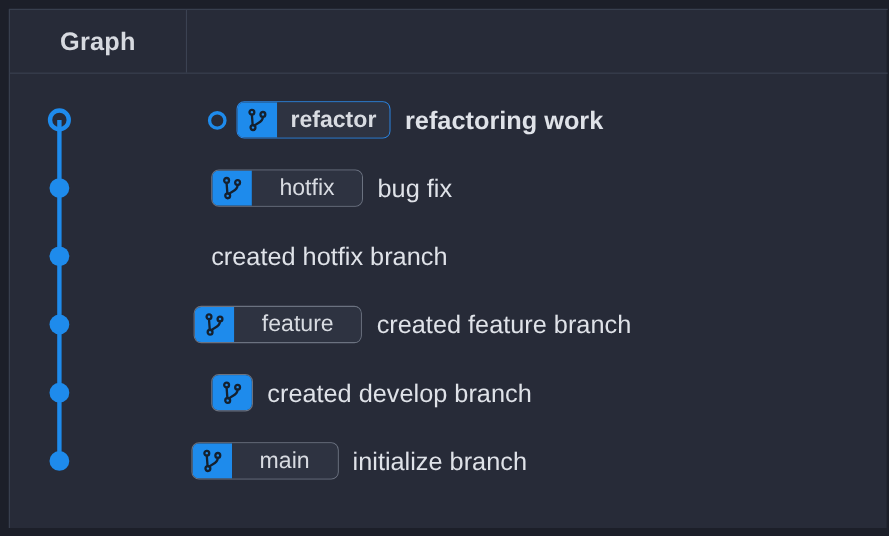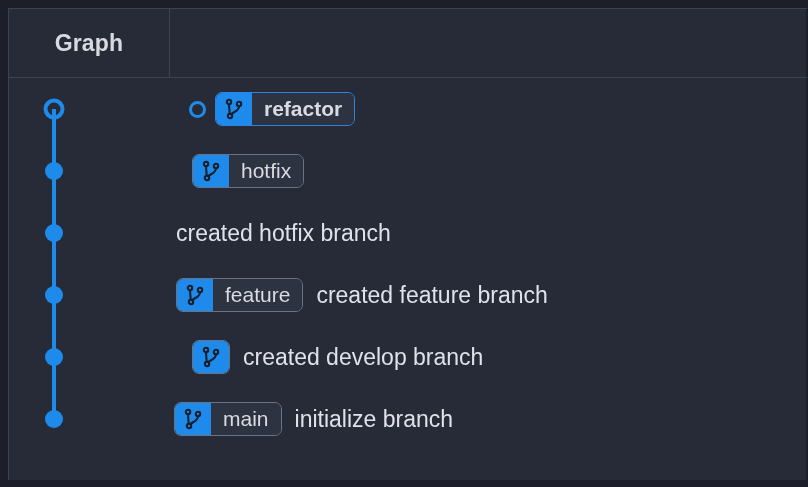--- a/index.html
+++ b/index.html
@@ -26,21 +26,21 @@
     border-left: 1px solid #3b4252;
     box-sizing: border-box;
   }
 
   
   #header {
     position: absolute;
     left: 0;
     top: 0;
     width: 798px;
-    height: 70px;
+    height: 59px;
     border-top: 1px solid #3b4252;
     border-bottom: 1px solid #3b4252;
     box-sizing: border-box;
   }
   #header .hcell {
     position: absolute;
     top: 0;
     height: 100%;
     display: flex;
     align-items: center;
@@ -124,39 +124,39 @@
     width: 36px;
     display: flex;
     align-items: center;
     justify-content: center;
     flex: 0 0 auto;
   }
   .badge-icon svg { display: block; }
   .badge-name {
     display: flex;
     align-items: center;
-    padding: 0 12px;
+    padding: 0 25px;
     color: #d8dbe1;
     font-size: 21px;
     white-space: nowrap;
     background: #2e3341;
   }
   .badge.current .badge-name {
     font-weight: bold;
     padding: 0 12px;
   }
 
   .subject {
     color: #dfe2e8;
     font-size: 23px;
     white-space: nowrap;
     margin-left: 13px;
   }
   .subject.bold { font-weight: bold; }
-  .subject.nobadge { margin-left: 6px; }
+  .subject.nobadge { margin-left: 22px; }
 </style>
 </head>
 <body>
 
 <div id="panel">
 
   <div id="header">
     <div class="hcell graph-col">
       <span class="header-label">Graph</span>
     </div>
@@ -188,37 +188,39 @@
               <circle cx="5" cy="4" r="2.2"></circle>
               <circle cx="15" cy="6" r="2.2"></circle>
               <circle cx="6" cy="18" r="2.2"></circle>
               <path d="M5 6.3 L5.7 15.8"></path>
               <path d="M15 8.3 C15 13 10 13.5 7.2 16.3"></path>
             </g>
           </svg>
         </span>
         <span class="badge-name">refactor</span>
       </div>
+      <span class="subject bold">refactoring work</span>
     </div>
 
     <div class="commit-cell" style="top:62px">
       <div class="badge" style="margin-left:22px">
         <span class="badge-icon">
           <svg width="20" height="22" viewBox="0 0 20 22" xmlns="http://www.w3.org/2000/svg">
             <g fill="none" stroke="#14202e" stroke-width="2.1" stroke-linecap="round">
               <circle cx="5" cy="4" r="2.2"></circle>
               <circle cx="15" cy="6" r="2.2"></circle>
               <circle cx="6" cy="18" r="2.2"></circle>
               <path d="M5 6.3 L5.7 15.8"></path>
               <path d="M15 8.3 C15 13 10 13.5 7.2 16.3"></path>
             </g>
           </svg>
         </span>
         <span class="badge-name">hotfix</span>
       </div>
+      <span class="subject">bug fix</span>
     </div>
 
     <div class="commit-cell" style="top:124px">
       <span class="subject nobadge">created hotfix branch</span>
     </div>
 
     <div class="commit-cell" style="top:186px">
       <div class="badge" style="margin-left:6px">
         <span class="badge-icon">
           <svg width="20" height="22" viewBox="0 0 20 22" xmlns="http://www.w3.org/2000/svg">

